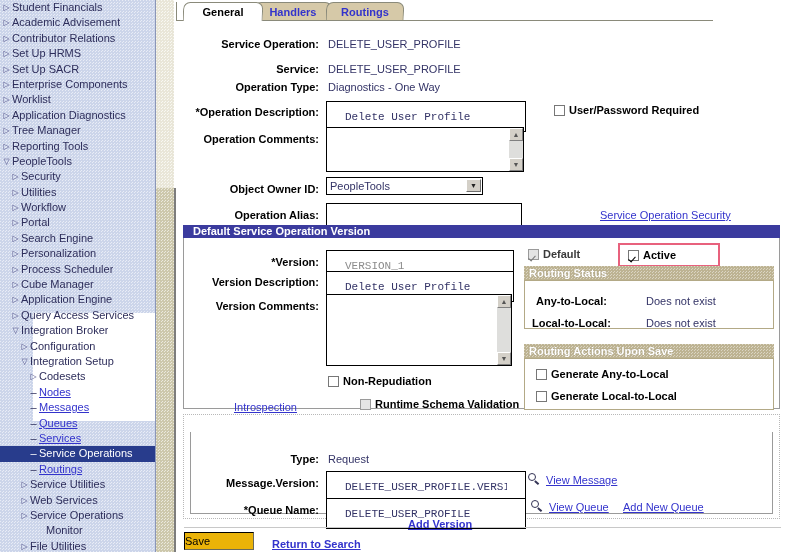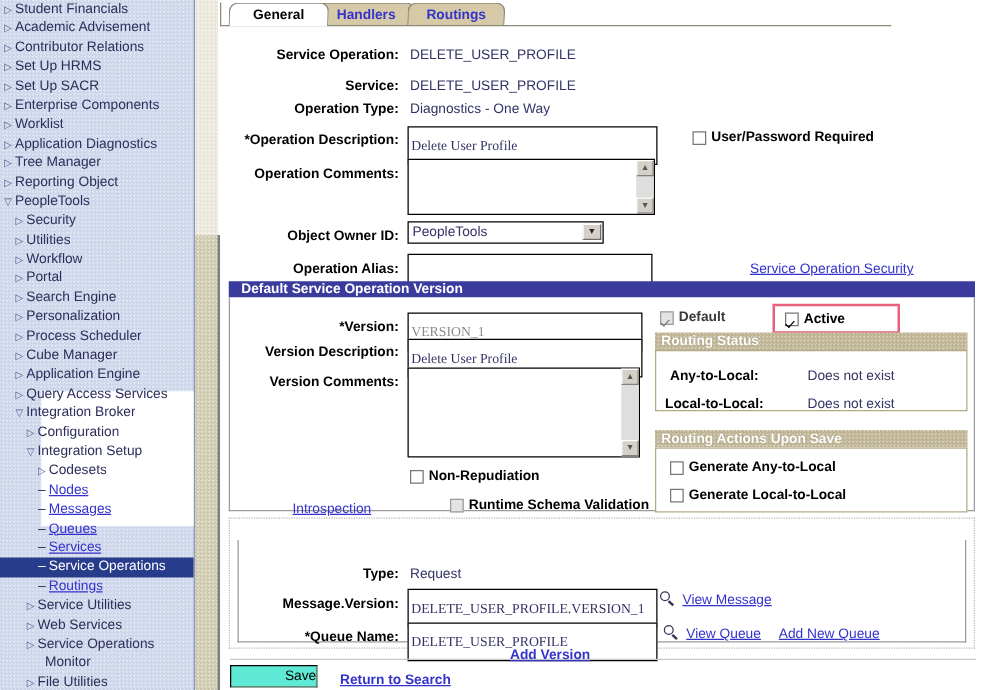--- a/index.html
+++ b/index.html
@@ -124,24 +124,24 @@
   }
   .val {
     position: absolute;
     font-size: 11px; color: #333366; white-space: nowrap;
   }
   .txt {
     position: absolute;
     box-sizing: border-box;
     border: 1px solid #000000;
     background: #ffffff;
-    font-family: Liberation Serif, serif;
+    font-family: Liberation Mono, monospace;
     font-size: 11px;
     color: #333366;
-    padding: 0 2px;
+    padding: 0 18px;
     height: 31px; line-height: 15px;
   }
   .txt.disabled { color: #8c8c8c; background: #ffffff; }
 
   
   .ta-wrap { position: absolute; }
   .ta-wrap .ta-box {
     box-sizing: border-box;
     border: 1px solid #000000;
     background: #ffffff;
@@ -283,25 +283,25 @@
     width: 5px; height: 1.6px;
     background: #333355;
     transform: rotate(42deg);
     transform-origin: left center;
   }
 
   
   #save-btn {
     position: absolute;
     box-sizing: border-box;
-    background: #5eead4;
+    background: #eab308;
     border: 1px solid #000000;
     border-right-color: #6a6a5a; border-bottom-color: #6a6a5a;
     font-size: 11px; color: #000000;
-    text-align: right;
+    text-align: left;
     line-height: 17px;
     cursor: pointer;
     font-family: "Liberation Sans", sans-serif;
   }
 
   
   #bottomline {
     position: absolute; left: 8px; top: 527px;
     width: 597px; height: 1px; background: #c8c8c8;
   }
@@ -345,21 +345,21 @@
         <div class="nav-item" style="padding-left: 2px;">
           <span class="twisty">▷</span>
           <span class="lbl">Application Diagnostics</span>
         </div>
         <div class="nav-item" style="padding-left: 2px;">
           <span class="twisty">▷</span>
           <span class="lbl">Tree Manager</span>
         </div>
         <div class="nav-item" style="padding-left: 2px;">
           <span class="twisty">▷</span>
-          <span class="lbl">Reporting Object</span>
+          <span class="lbl">Reporting Tools</span>
         </div>
         <div class="nav-item" style="padding-left: 2px;">
           <span class="twisty">▽</span>
           <span class="lbl">PeopleTools</span>
         </div>
         <div class="nav-item" style="padding-left: 11px;">
           <span class="twisty">▷</span>
           <span class="lbl">Security</span>
         </div>
         <div class="nav-item" style="padding-left: 11px;">
@@ -443,21 +443,21 @@
           <span class="lbl">Service Utilities</span>
         </div>
         <div class="nav-item" style="padding-left: 20px;">
           <span class="twisty">▷</span>
           <span class="lbl">Web Services</span>
         </div>
         <div class="nav-item" style="padding-left: 20px;">
           <span class="twisty">▷</span>
           <span class="lbl">Service Operations</span>
         </div>
-        <div class="nav-item" style="padding-left: 26px;">
+        <div class="nav-item" style="padding-left: 36px;">
           <span class="twisty"></span>
           <span class="lbl">Monitor</span>
         </div>
         <div class="nav-item" style="padding-left: 20px;">
           <span class="twisty">▷</span>
           <span class="lbl">File Utilities</span>
         </div>
       </div>
   </div>
 

